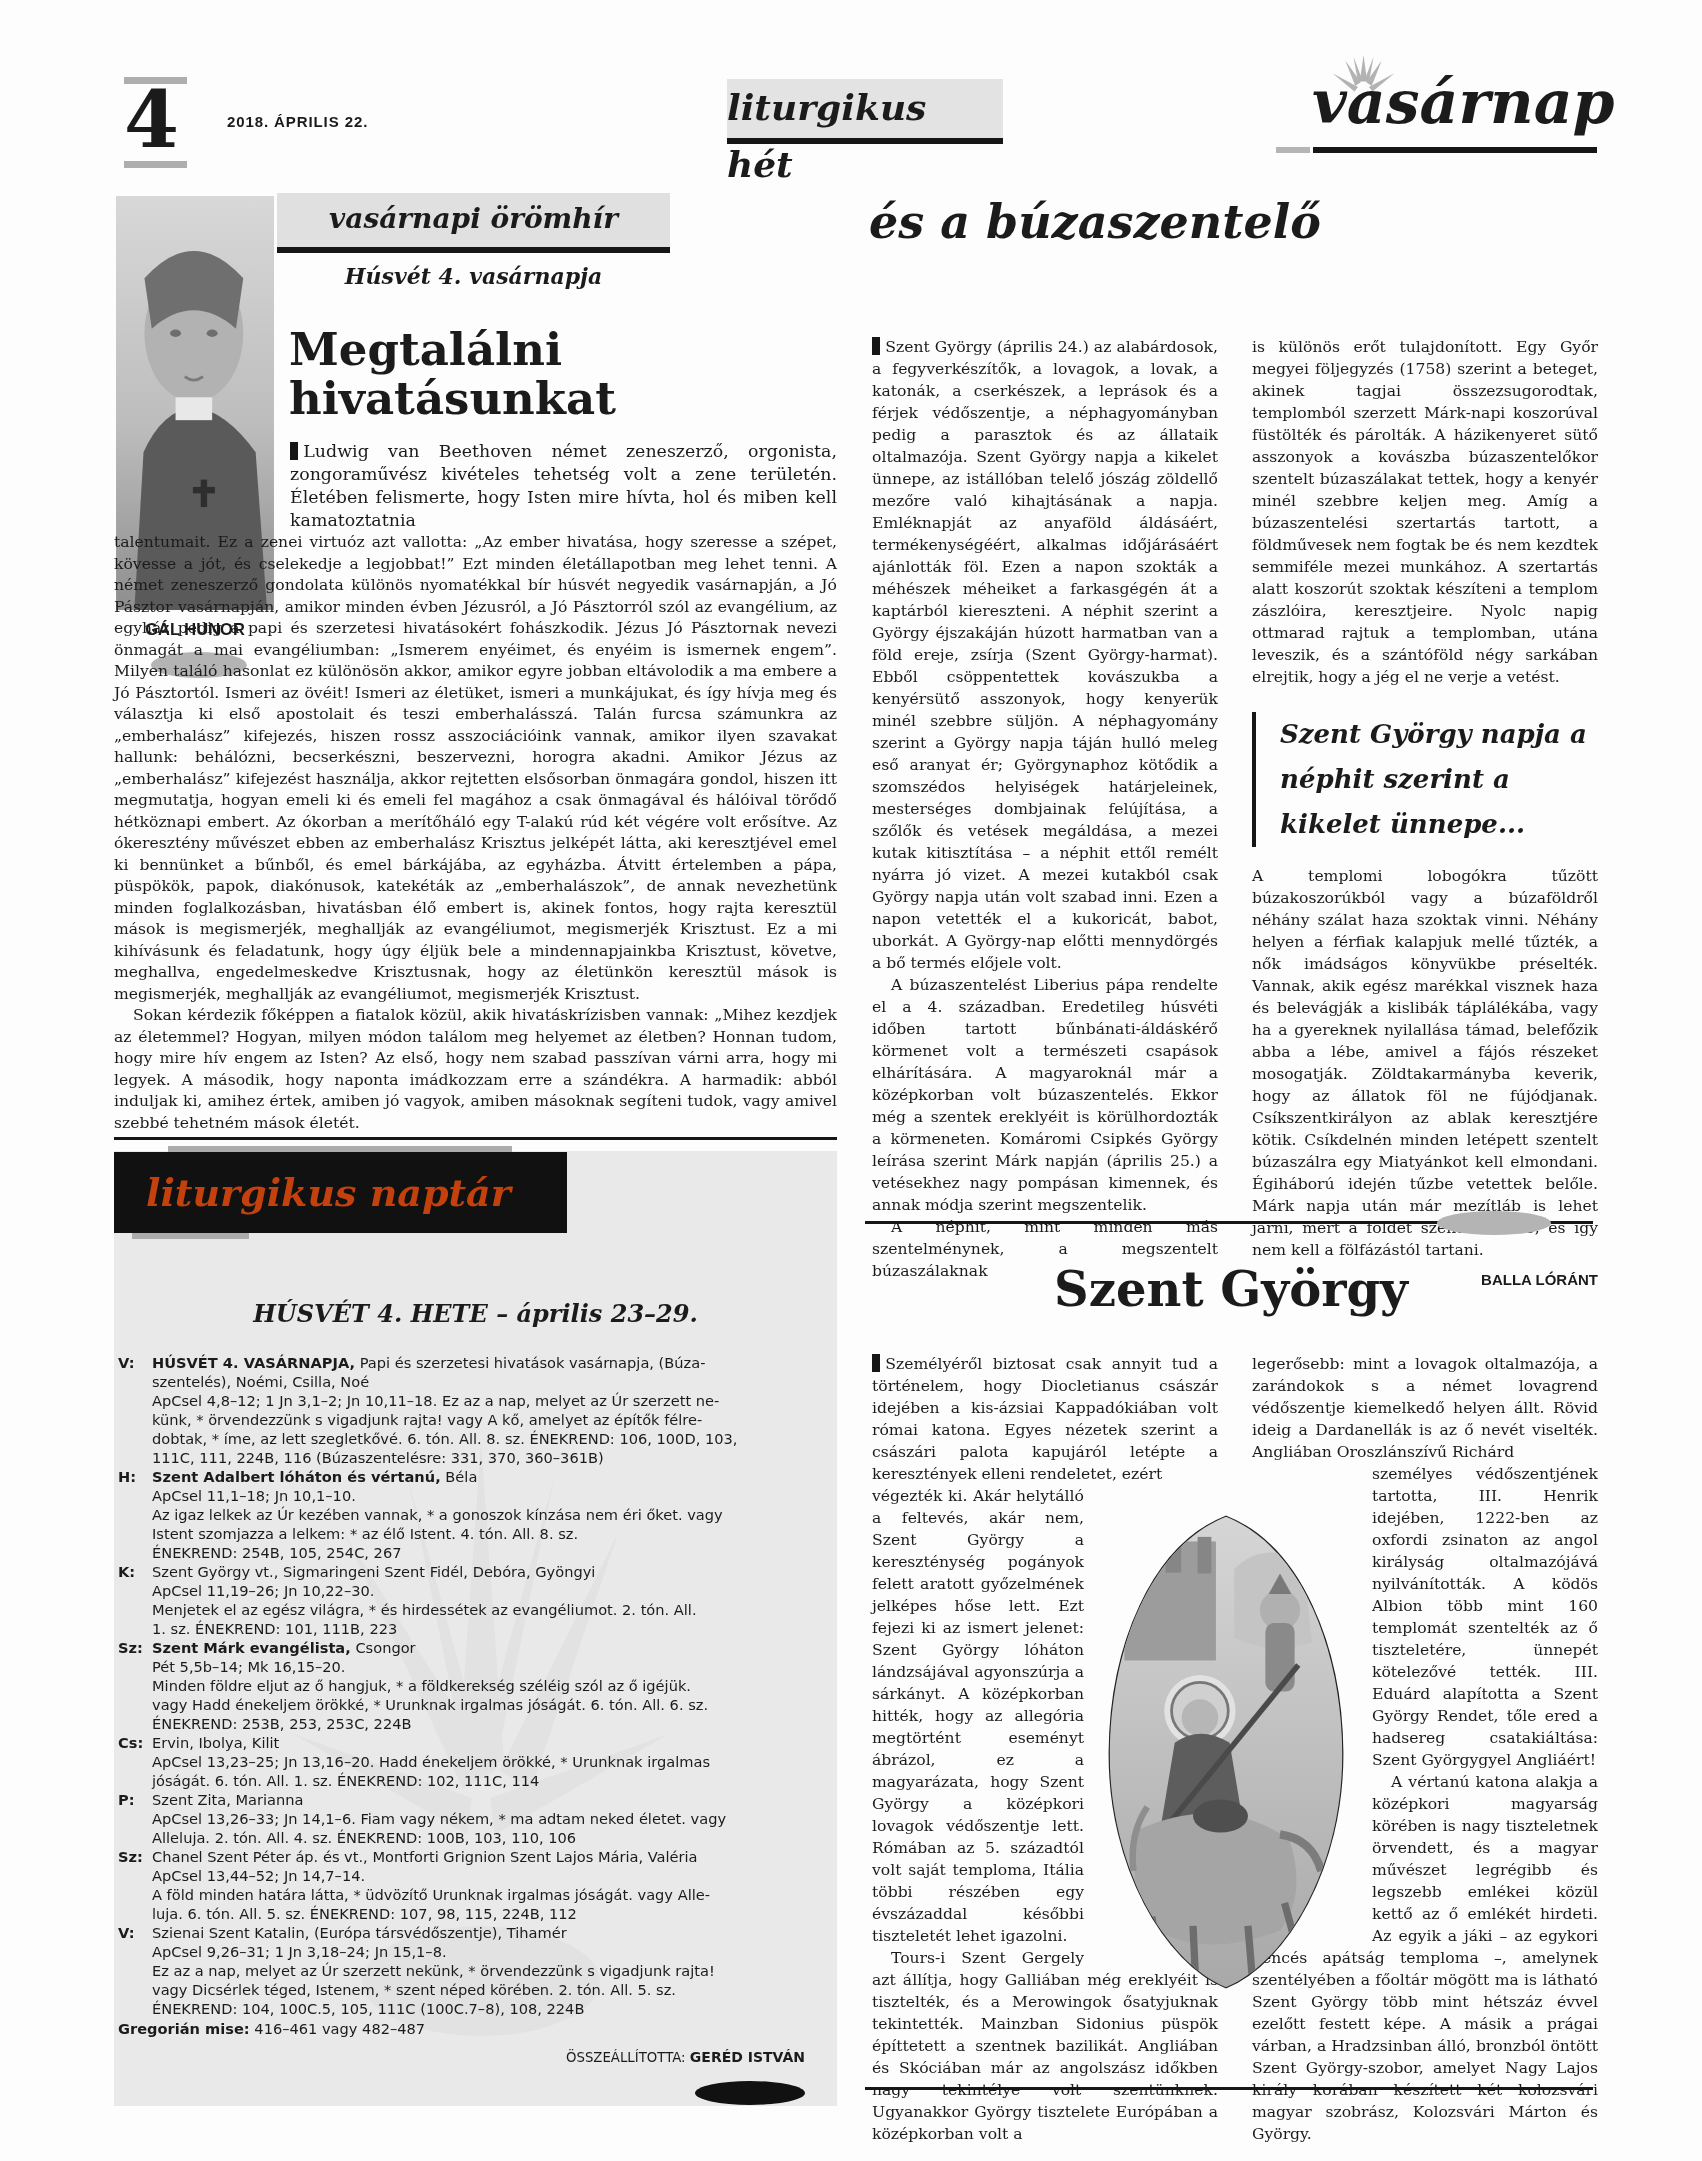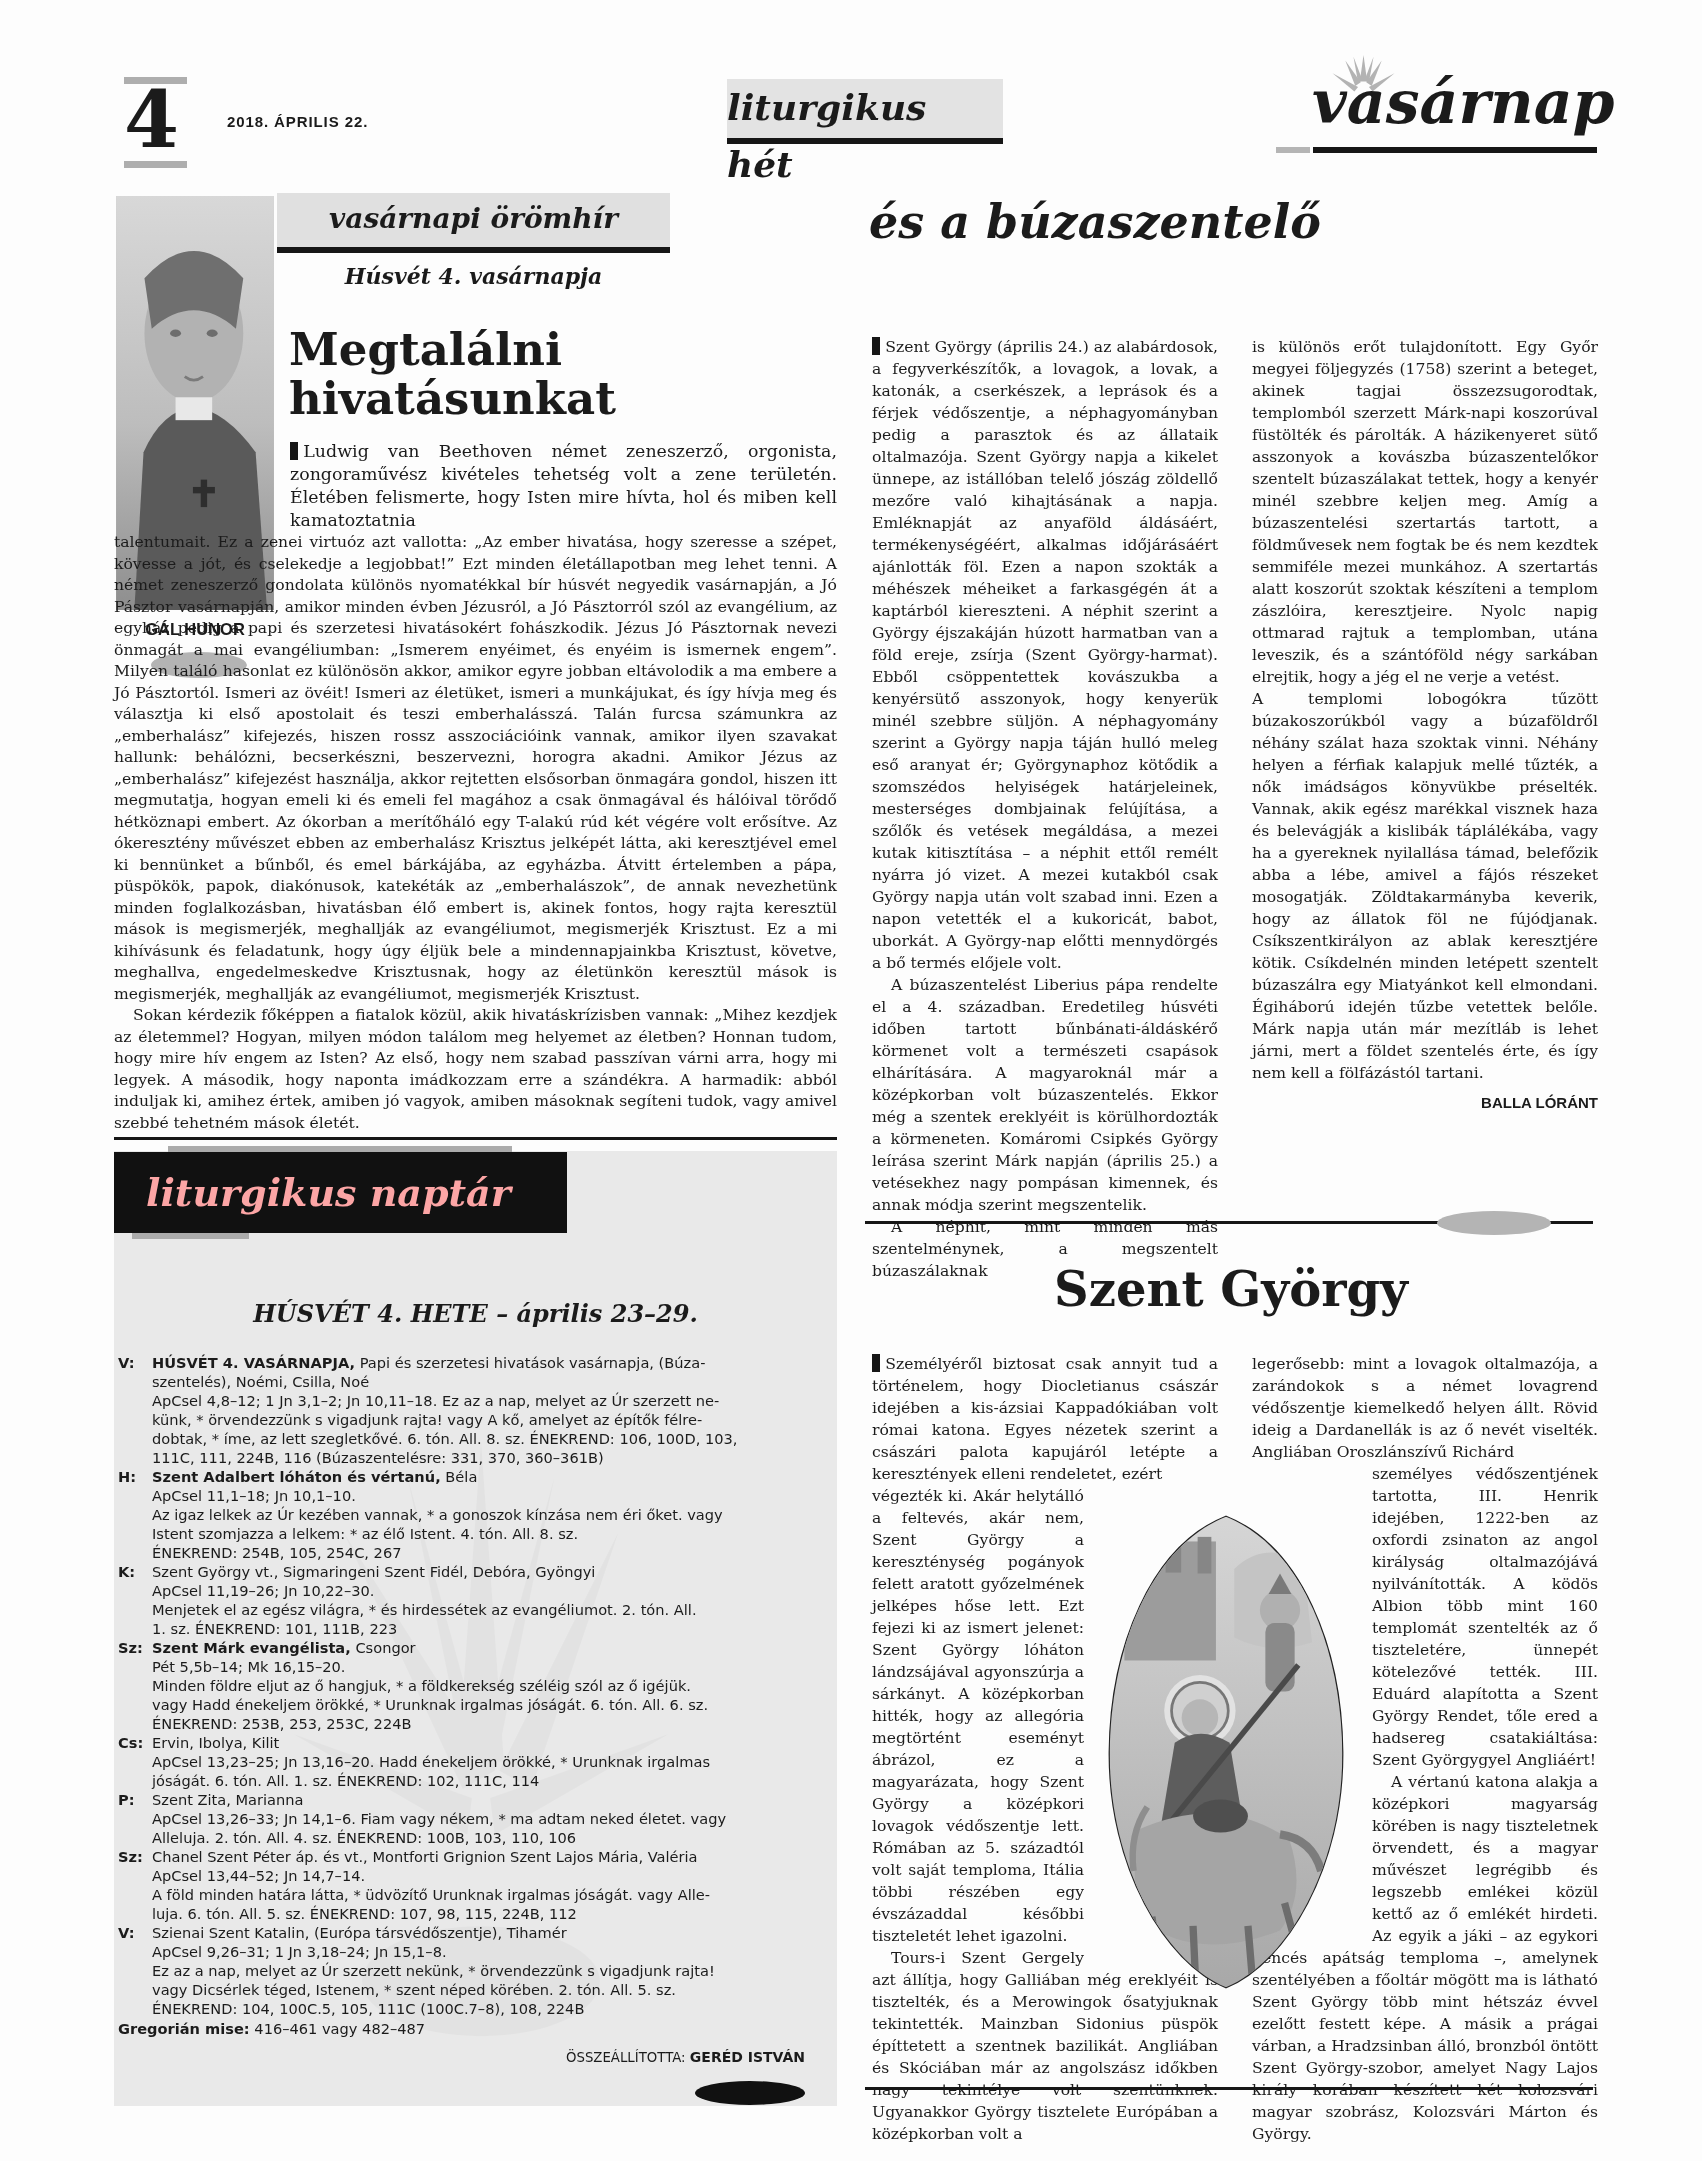--- a/index.html
+++ b/index.html
@@ -34,21 +34,21 @@
         text-align:justify;}
   .sermon-intro{margin-left:176px;font-size:17.4px;line-height:23px;}
   .dropsq{display:inline-block;width:7.8px;height:17.4px;background:#161616;margin-right:5.5px;
         vertical-align:-2.7px;}
   .p-ind{text-indent:19px;}
   .rule-left{left:114px;top:1137px;width:723px;height:2.7px;background:#161616;}
   
   .cal-bg{left:114px;top:1151px;width:723px;height:955px;background:#e9e9e9;}
   .cal-titlebar-top{left:168px;top:1146px;width:344px;height:6.4px;background:#ababab;}
   .cal-titlebox{left:114px;top:1152px;width:453px;height:81px;background:#111;}
-  .cal-titlebox span{color:#fca5a5;font-style:italic;font-weight:bold;font-size:38px;line-height:81px;margin-left:32px;}
+  .cal-titlebox span{color:#c2410c;font-style:italic;font-weight:bold;font-size:38px;line-height:81px;margin-left:32px;}
   .cal-titlebar-bot{left:132px;top:1233px;width:117px;height:6px;background:#ababab;}
   .cal-week{left:114px;top:1299px;width:723px;text-align:center;font-style:italic;
         font-weight:bold;font-size:24px;}
   .cal-list{left:118px;top:1353px;width:710px;font-family:"DejaVu Sans",sans-serif;
         font-size:14.6px;line-height:19px;}
   .cal-entry{display:flex;}
   .cal-day{font-weight:bold;width:34px;flex:0 0 34px;}
   .cal-bold{font-weight:bold;}
   .cal-greg{margin-top:0.9px;}
   .cal-credit{left:118px;top:2049px;width:687px;text-align:right;
@@ -254,20 +254,21 @@
 <div class="abs feat-title">
   <div>és a búzaszentelő</div>
 </div>
 <div class="col fc1">
   <div><span class="dropsq"></span><span>Szent György (április 24.) az alabárdosok, a fegyverkészítők, a lovagok, a lovak, a katonák, a cserkészek, a leprások és a férjek védőszentje, a néphagyományban pedig a parasztok és az állataik oltalmazója. Szent György napja a kikelet ünnepe, az istállóban telelő jószág zöldellő mezőre való kihajtásának a napja. Emléknapját az anyaföld áldásáért, termékenységéért, alkalmas időjárásáért ajánlották föl. Ezen a napon szokták a méhészek méheiket a farkasgégén át a kaptárból kiereszteni. A néphit szerint a György éjszakáján húzott harmatban van a föld ereje, zsírja (Szent György-harmat). Ebből csöppentettek kovászukba a kenyérsütő asszonyok, hogy kenyerük minél szebbre süljön. A néphagyomány szerint a György napja táján hulló meleg eső aranyat ér; Györgynaphoz kötődik a szomszédos helyiségek határjeleinek, mesterséges dombjainak felújítása, a szőlők és vetések megáldása, a mezei kutak kitisztítása – a néphit ettől remélt nyárra jó vizet. A mezei kutakból csak György napja után volt szabad inni. Ezen a napon vetették el a kukoricát, babot, uborkát. A György-nap előtti mennydörgés a bő termés előjele volt.</span></div>
   <div class="p-ind">A búzaszentelést Liberius pápa rendelte el a 4. században. Eredetileg húsvéti időben tartott bűnbánati-áldáskérő körmenet volt a természeti csapások elhárítására. A magyaroknál már a középkorban volt búzaszentelés. Ekkor még a szentek ereklyéit is körülhordozták a körmeneten. Komáromi Csipkés György leírása szerint Márk napján (április 25.) a vetésekhez nagy pompásan kimennek, és annak módja szerint megszentelik.</div>
   <div class="p-ind">A néphit, mint minden más szentelménynek, a megszentelt búzaszálaknak</div>
 </div>
 <div class="col fc2">
   <div>is különös erőt tulajdonított. Egy Győr megyei följegyzés (1758) szerint a beteget, akinek tagjai összezsugorodtak, templomból szerzett Márk-napi koszorúval füstölték és párolták. A házikenyeret sütő asszonyok a kovászba búzaszentelőkor szentelt búzaszálakat tettek, hogy a kenyér minél szebbre keljen meg. Amíg a búzaszentelési szertartás tartott, a földművesek nem fogtak be és nem kezdtek semmiféle mezei munkához. A szertartás alatt koszorút szoktak készíteni a templom zászlóira, keresztjeire. Nyolc napig ottmarad rajtuk a templomban, utána leveszik, és a szántóföld négy sarkában elrejtik, hogy a jég el ne verje a vetést.</div>
+  <div class="pullquote">Szent György napja a néphit szerint a kikelet ünnepe...</div>
   <div>A templomi lobogókra tűzött búzakoszorúkból vagy a búzaföldről néhány szálat haza szoktak vinni. Néhány helyen a férfiak kalapjuk mellé tűzték, a nők imádságos könyvükbe préselték. Vannak, akik egész marékkal visznek haza és belevágják a kislibák táplálékába, vagy ha a gyereknek nyilallása támad, belefőzik abba a lébe, amivel a fájós részeket mosogatják. Zöldtakarmányba keverik, hogy az állatok föl ne fújódjanak. Csíkszentkirályon az ablak keresztjére kötik. Csíkdelnén minden letépett szentelt búzaszálra egy Miatyánkot kell elmondani. Égiháború idején tűzbe vetettek belőle. Márk napja után már mezítláb is lehet járni, mert a földet szentelés érte, és így nem kell a fölfázástól tartani.</div>
   <div class="author">BALLA LÓRÁNT</div>
 </div>
 <div class="abs divider"></div>
 <div class="abs oval" style="left:1437px;top:1211px;width:114px;height:24px;"></div>
 
 <div class="abs saint-title">Szent György</div>
 <div class="col sc1">
   <div><span class="dropsq"></span><span>Személyéről biztosat csak annyit tud a történelem, hogy Diocletianus császár idejében a kis-ázsiai Kappadókiában volt római katona. Egyes nézetek szerint a császári palota kapujáról letépte a keresztények elleni rendeletet, ezért</span></div>
   <div>

